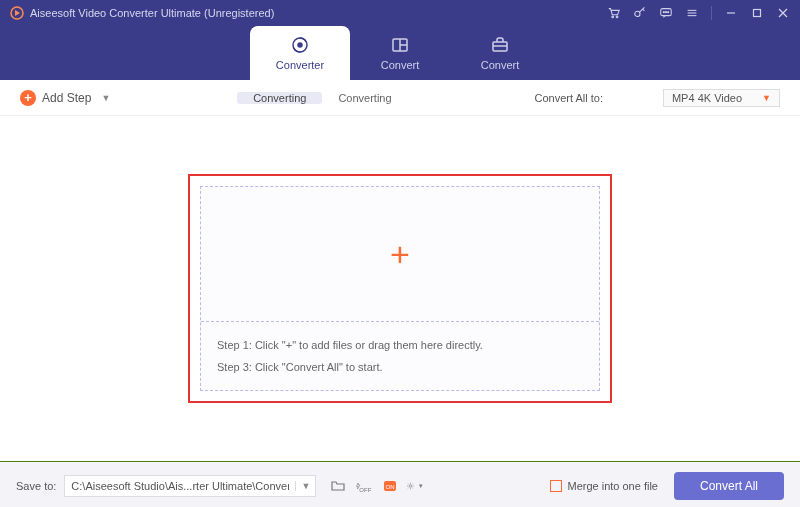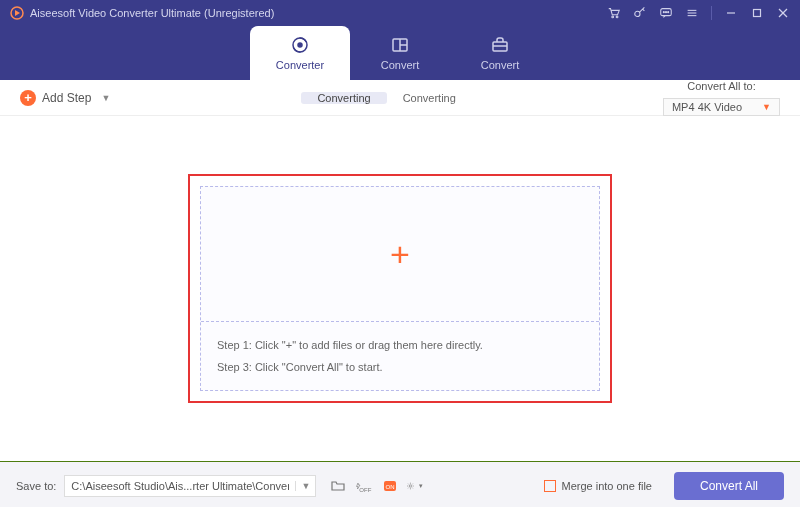--- a/index.html
+++ b/index.html
@@ -16,41 +16,41 @@
 .nav-tab.active { background: #fff; color: #3a3c8a; border-radius: 8px 8px 0 0; }
 .nav-tab .tab-icon { width: 20px; height: 20px; display: flex; align-items: center; justify-content: center; }
 
 .toolbar { height: 36px; background: #fff; border-bottom: 1px solid #eee; display: flex; align-items: center; padding: 0 20px; font-size: 12px; color: #555; }
 .add-files { display: flex; align-items: center; gap: 6px; cursor: pointer; }
 .add-files .plus-circle { width: 16px; height: 16px; border-radius: 50%; background: #ff6b35; color: #fff; display: flex; align-items: center; justify-content: center; font-size: 13px; font-weight: bold; line-height: 1; }
 .add-files .caret { font-size: 9px; color: #888; margin-left: 4px; }
 .toolbar-center { flex: 1; display: flex; justify-content: center; gap: 0; }
 .seg-btn { padding: 0 16px; font-size: 11px; color: #666; cursor: pointer; border-radius: 3px; }
 .seg-btn.active { background: #e8e9f5; color: #444; }
-.convert-to { display: flex; align-items: center; gap: 6px; font-size: 11px; flex-direction: column; }
-.convert-to .select-box { border: 1px solid #ddd; padding: 2px 8px; display: flex; align-items: center; gap: 20px; cursor: pointer; background: #fafafa; }
+.convert-to { display: flex; align-items: center; gap: 20px; font-size: 11px; }
+.convert-to .select-box { border: 1px solid #ddd; padding: 2px 8px; display: flex; align-items: center; gap: 20px; cursor: pointer; background: #fafafa; margin-left: 40px; }
 .convert-to .select-box .caret { color: #ff6b35; font-size: 9px; }
 
 .workspace { height: 345px; background: #fff; display: flex; align-items: center; justify-content: center; }
 .red-frame { border: 2px solid #e63434; padding: 10px; }
 .drop-zone { width: 400px; border: 1px dashed #b8baea; background: #fcfcff; }
 .drop-upper { height: 135px; display: flex; align-items: center; justify-content: center; border-bottom: 1px dashed #b8baea; }
 .drop-upper .big-plus { font-size: 34px; color: #ff6b35; font-weight: 200; line-height: 1; }
 .drop-lower { padding: 12px 16px; font-size: 11px; color: #666; line-height: 2; }
 
 .bottombar { height: 48px; background: #f4f4f8; border-top: 1px solid #4d7c0f; display: flex; align-items: center; padding: 0 16px; font-size: 11px; color: #555; gap: 8px; }
 .save-path { display: flex; align-items: center; border: 1px solid #ddd; background: #fff; height: 22px; }
 .save-path input { border: none; outline: none; width: 230px; padding: 0 6px; font-size: 11px; color: #555; background: transparent; }
 .save-path .dd { width: 20px; text-align: center; border-left: 1px solid #ddd; color: #888; font-size: 9px; cursor: pointer; }
 .tool-icons { display: flex; gap: 6px; margin-left: 4px; }
 .tool-icons span { width: 20px; height: 20px; display: flex; align-items: center; justify-content: center; cursor: pointer; color: #777; }
 .spacer { flex: 1; }
 .merge-check { display: flex; align-items: center; gap: 5px; cursor: pointer; margin-left: 13px; }
 .merge-check .box { width: 12px; height: 12px; border: 1.5px solid #ff6b35; }
-.convert-all-btn { background: #6a6ed1; color: #fff; padding: 7px 26px; border-radius: 4px; font-size: 12px; cursor: pointer; margin-left: 14px; }
+.convert-all-btn { background: #6a6ed1; color: #fff; padding: 7px 26px; border-radius: 4px; font-size: 12px; cursor: pointer; margin-left: 8px; }
 
 svg { display: block; }
 </style>
 </head>
 <body>
 
 <div class="titlebar">
   <span class="logo">
     <svg width="14" height="14" viewBox="0 0 14 14">
         <circle cx="7" cy="7" r="6" fill="none" stroke="#ff8a50" stroke-width="1.5"></circle>

